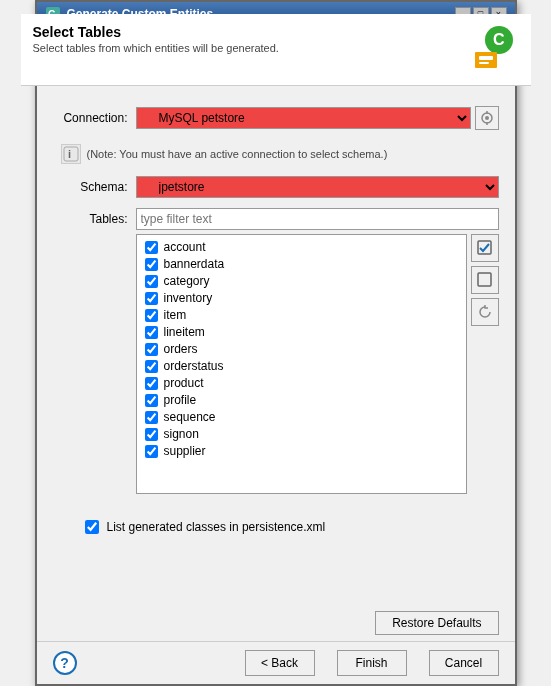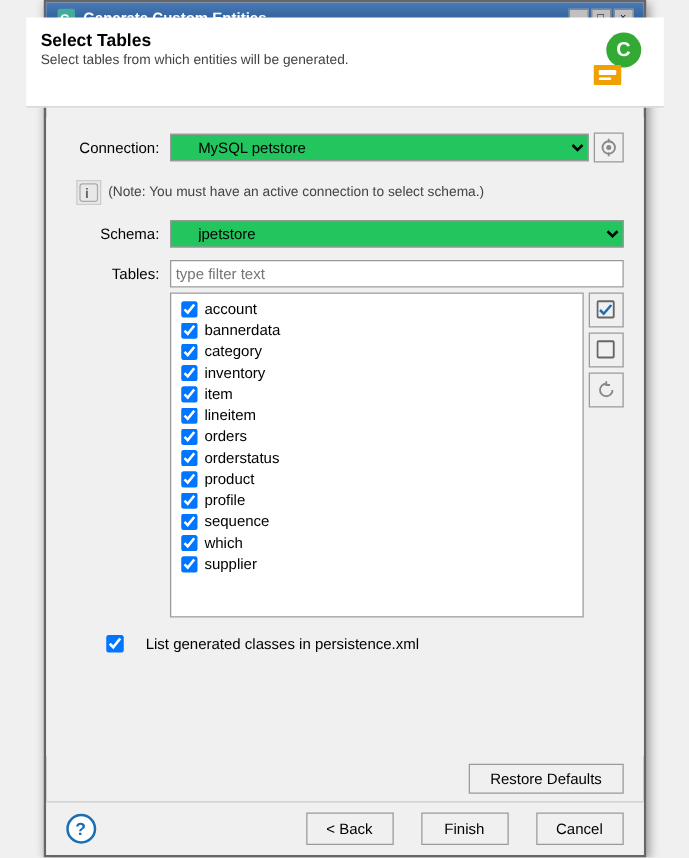--- a/index.html
+++ b/index.html
@@ -96,21 +96,21 @@
     .form-control-wrapper {
       flex: 1;
       display: flex;
       align-items: center;
       gap: 4px;
     }
     select {
       flex: 1;
       height: 22px;
       border: 1px solid #999;
-      background: #22c55e;
+      background: #ef4444;
       font-size: 12px;
       padding: 1px 18px;
     }
     .icon-btn {
       width: 24px;
       height: 24px;
       background: #f0f0f0;
       border: 1px solid #999;
       display: flex;
       align-items: center;
@@ -191,22 +191,22 @@
       border: 1px solid #999;
       display: flex;
       align-items: center;
       justify-content: center;
       cursor: pointer;
       font-size: 10px;
     }
     .persistence-row {
       display: flex;
       align-items: center;
-      gap: 18px;
-      margin-top: 4px;
+      gap: 8px;
+      margin-top: 16px;
       padding-left: 32px;
     }
     .persistence-row input[type="checkbox"] {
       width: 14px;
       height: 14px;
     }
     .persistence-row label {
       font-size: 12px;
       color: #000;
     }
@@ -390,21 +390,21 @@
                 <span class="table-item-label">profile</span>
               </div>
 
               <div class="table-item">
                 <input type="checkbox" checked="" style="">
                 <span class="table-item-label">sequence</span>
               </div>
 
               <div class="table-item">
                 <input type="checkbox" checked="" style="">
-                <span class="table-item-label">which</span>
+                <span class="table-item-label">signon</span>
               </div>
 
               <div class="table-item">
                 <input type="checkbox" checked="" style="">
                 <span class="table-item-label">supplier</span>
               </div>
             </div>
           </div>
 
           <div class="side-buttons">

